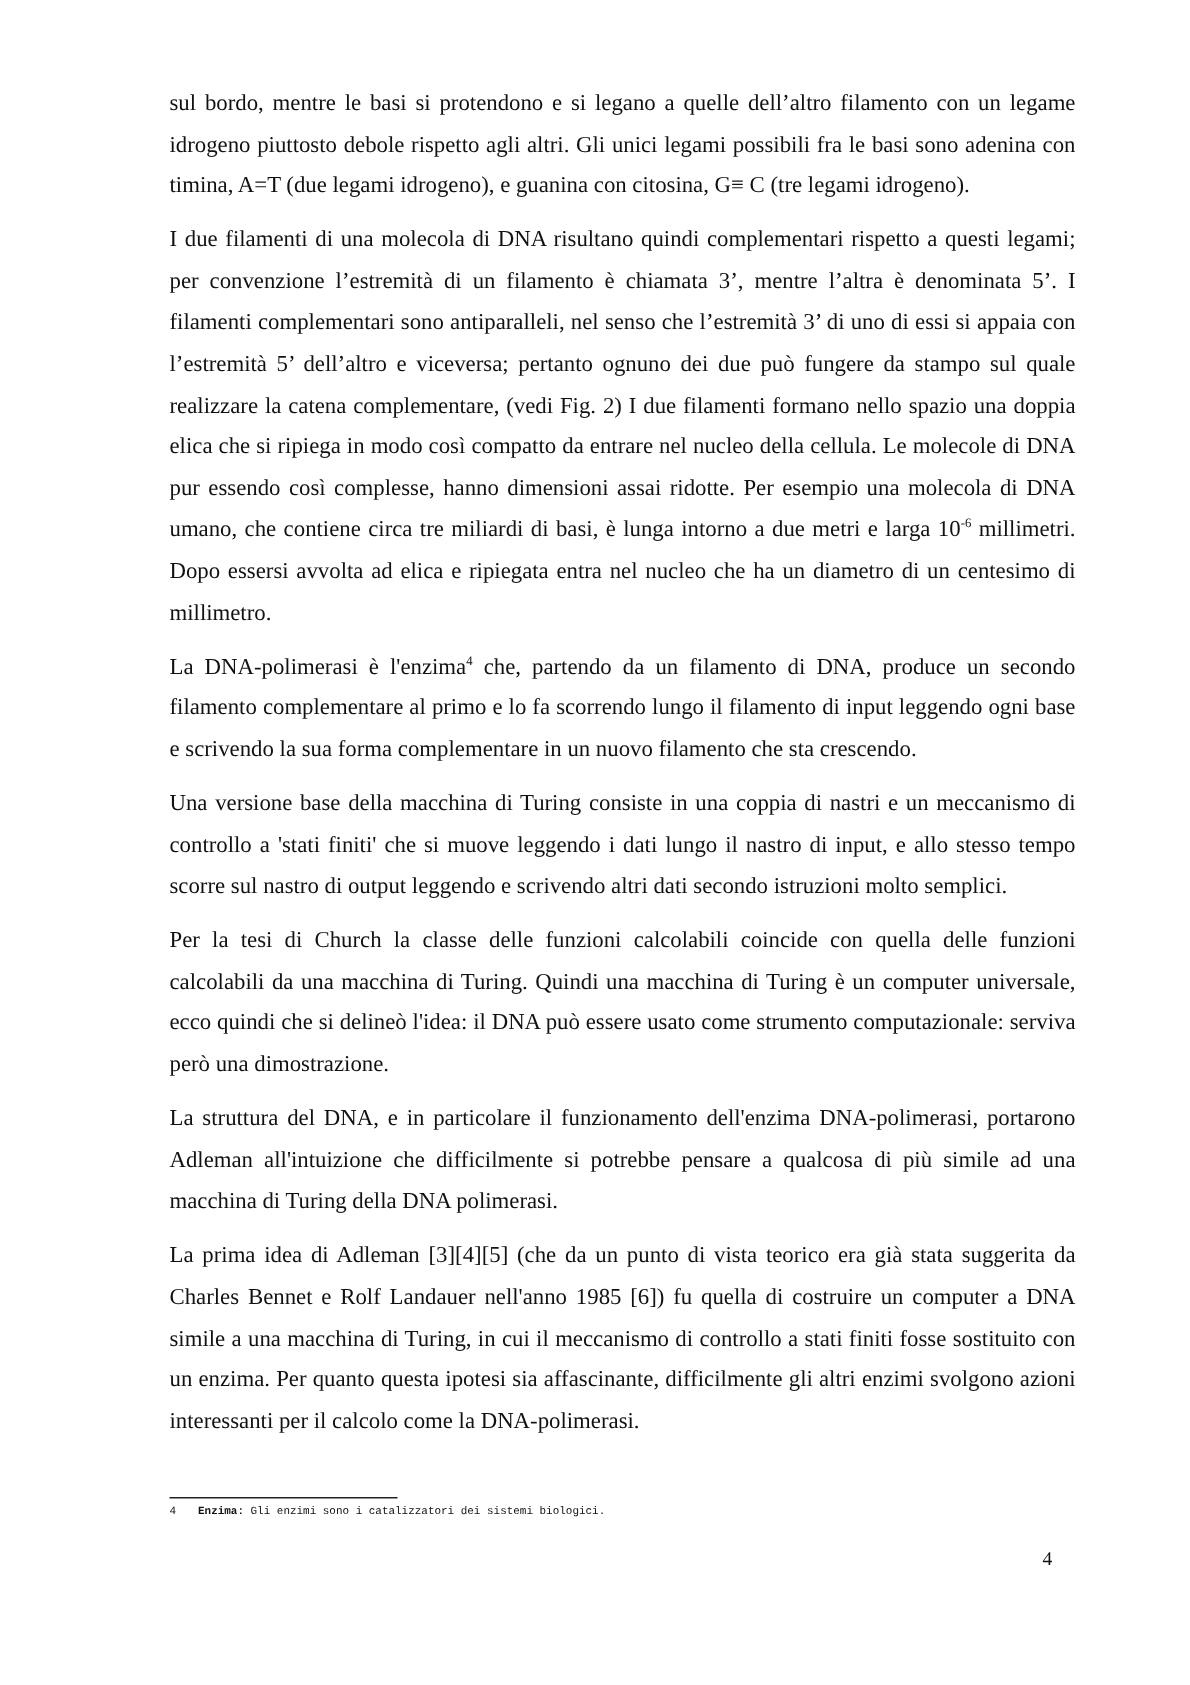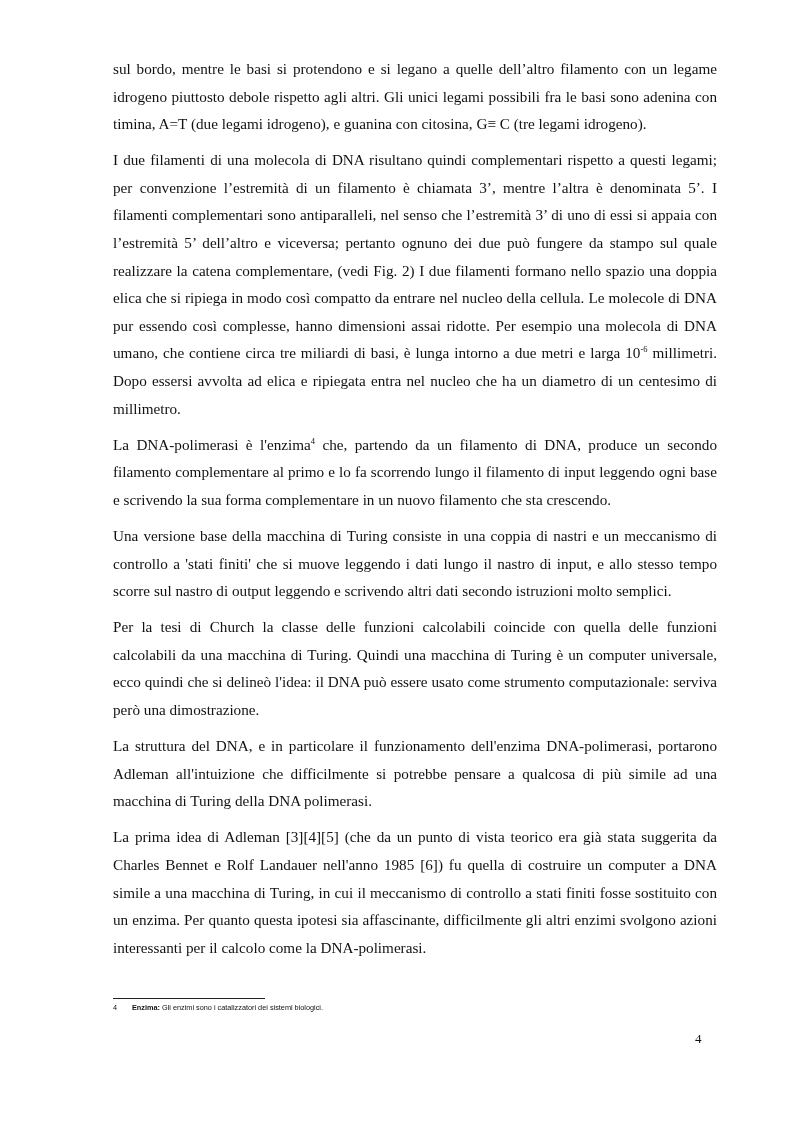--- a/index.html
+++ b/index.html
@@ -47,21 +47,21 @@
       top: 998px;
       width: 152px;
       height: 0;
       border-top: 1px solid #222222;
     }
     .footnote {
       position: absolute;
       left: 113px;
       top: 1003px;
       width: 604px;
-      font-family: Liberation Sans, sans-serif;
+      font-family: Liberation Mono, monospace;
       font-size: 7.3px;
       line-height: 10px;
       color: #111111;
       white-space: nowrap;
     }
     .footnote .fn-num {
       display: inline-block;
       width: 19px;
     }
     .footnote .fn-term {

